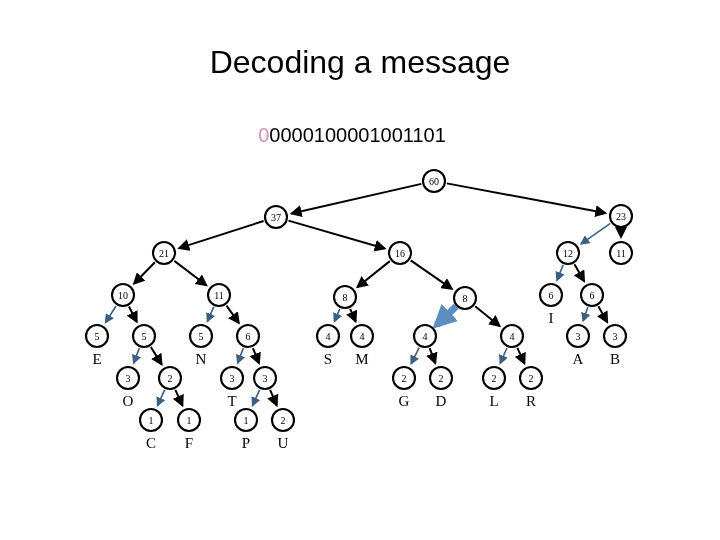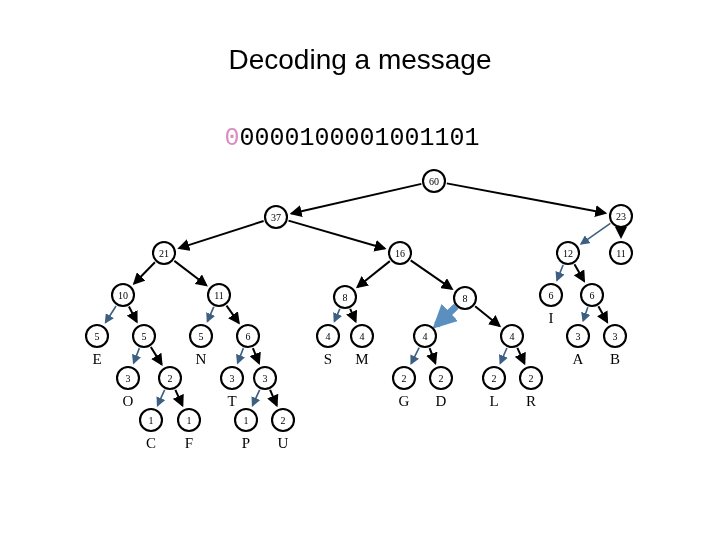--- a/index.html
+++ b/index.html
@@ -14,35 +14,35 @@
     background: #ffffff;
     overflow: hidden;
     font-family: "Liberation Sans", sans-serif;
   }
   #title {
     position: absolute;
     left: 0;
     top: 44px;
     width: 720px;
     text-align: center;
-    font-size: 28px;
+    font-size: 32px;
     font-weight: normal;
     color: #000000;
     letter-spacing: 0px;
     font-family: "Liberation Sans", sans-serif;
   }
   #bitstring {
     position: absolute;
     left: 0;
     top: 124px;
     width: 704px;
     text-align: center;
-    font-size: 25px;
+    font-size: 20px;
     color: #000000;
-    font-family: Liberation Mono, monospace;
+    font-family: Liberation Sans, sans-serif;
     letter-spacing: 0px;
   }
   #bitstring .lead {
     color: #d98cc0;
   }
   #tree {
     position: absolute;
     left: 0;
     top: 0;
     width: 720px;

